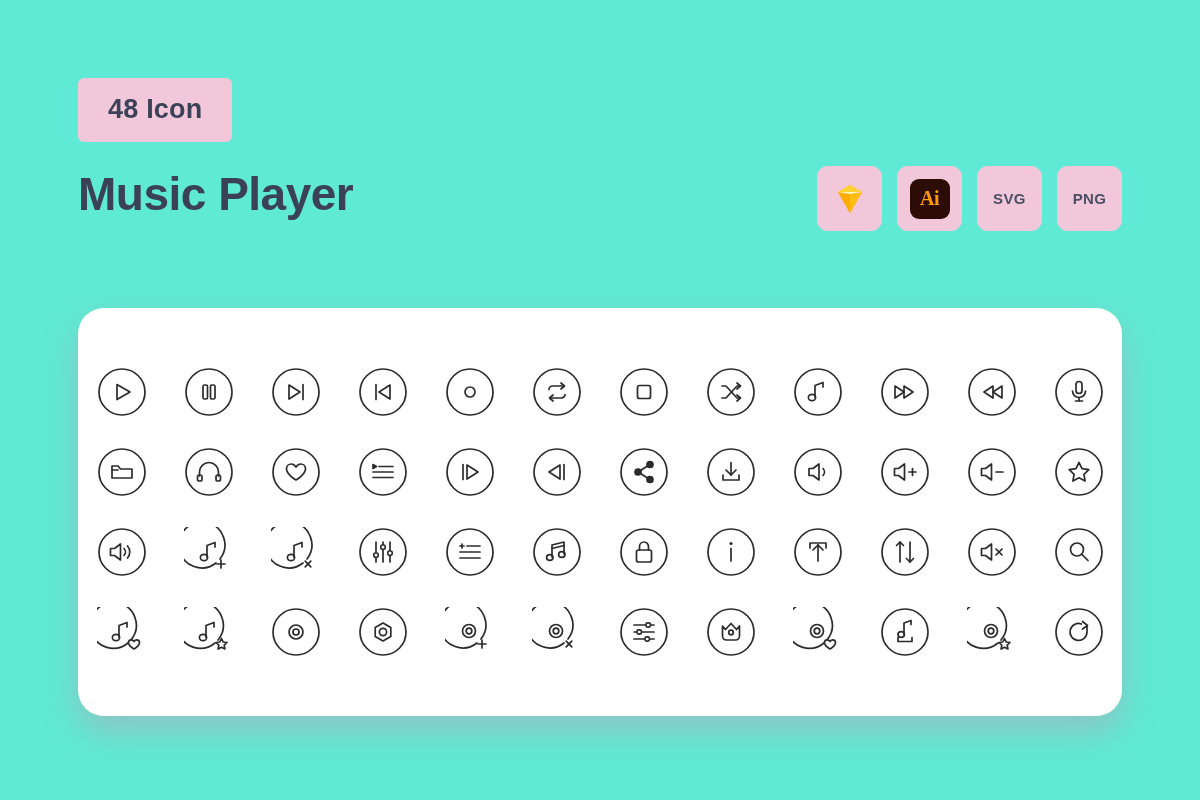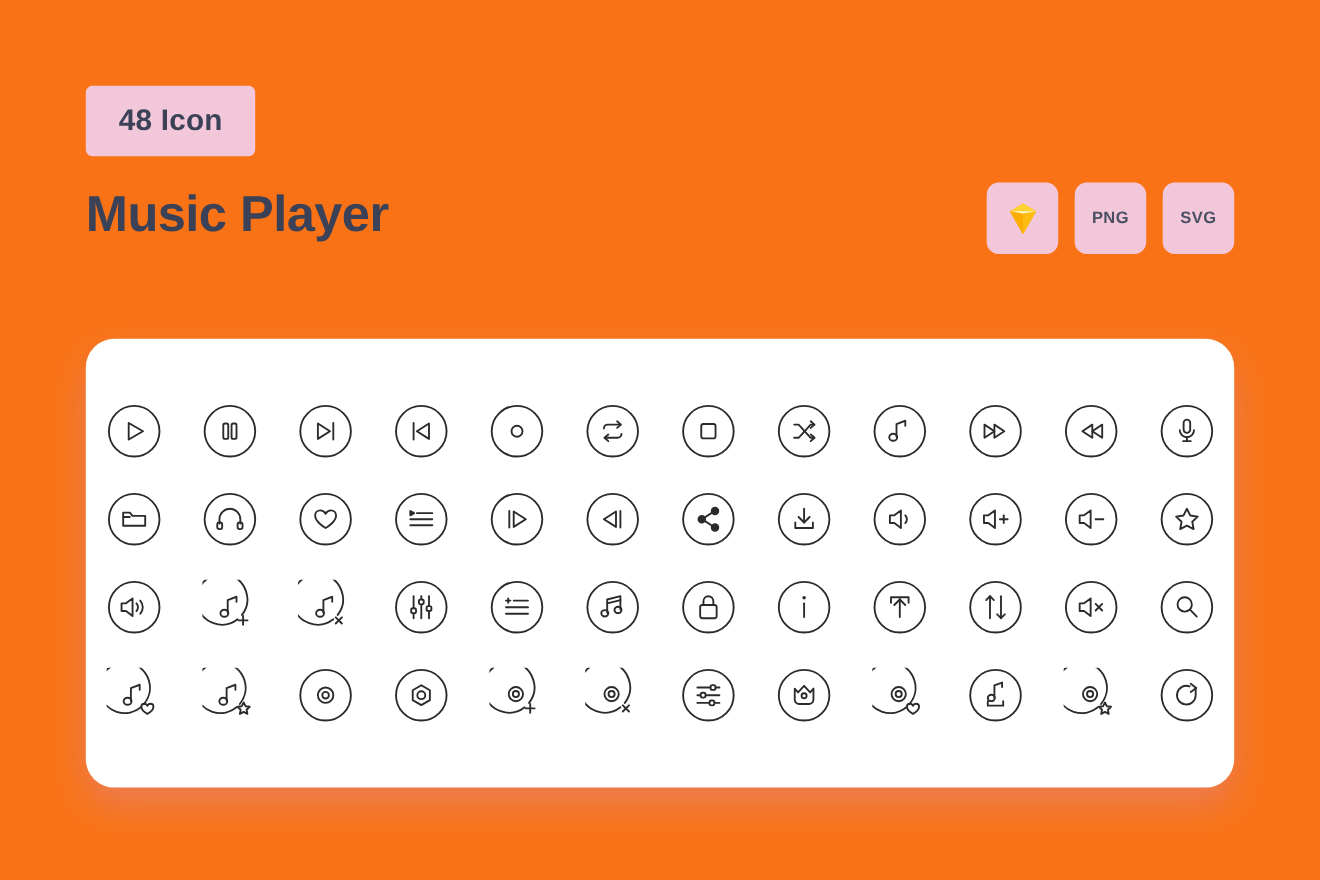--- a/index.html
+++ b/index.html
@@ -5,21 +5,21 @@
   * { box-sizing: border-box; margin: 0; padding: 0; }
   html, body {
     width: 1200px; height: 800px;
     font-family: "Liberation Sans", sans-serif;
     background: #f7e3ec;
     overflow: hidden;
   }
   .page {
     position: relative;
     width: 1200px; height: 800px;
-    background: #f97316;
+    background: #5eead4;
   }
 
   
   .header {
     position: absolute;
     left: 78px; top: 78px;
     width: 1044px;
   }
   .badge-count {
     display: inline-block;
@@ -129,24 +129,29 @@
         <svg width="34" height="32" viewBox="0 0 34 32">
           <path d="M17 2 L5 9 L17 30 L29 9 Z" fill="#fdad00"></path>
           <path d="M17 2 L5 9 L17 11 Z" fill="#fdd231"></path>
           <path d="M17 2 L29 9 L17 11 Z" fill="#fdd231"></path>
           <path d="M5 9 L17 11 L17 30 Z" fill="#fdad00"></path>
           <path d="M29 9 L17 11 L17 30 Z" fill="#febc12"></path>
           <path d="M5 9 L17 11 L29 9 Z" fill="#fef3c5"></path>
         </svg>
       </div>
       <div class="fmt">
-        <span class="fmt-text">PNG</span>
+        <div class="ai-tile">
+          <span class="ai-text">Ai</span>
+        </div>
       </div>
       <div class="fmt">
         <span class="fmt-text">SVG</span>
+      </div>
+      <div class="fmt">
+        <span class="fmt-text">PNG</span>
       </div>
     </div>
   </div>
 
   <div class="card">
     <div class="grid">
 
       <div class="icon-cell">
         <svg width="50" height="50" viewBox="0 0 50 50" fill="none" stroke="#2b2b2b" stroke-width="1.7" stroke-linecap="round" stroke-linejoin="round">
           <circle cx="25" cy="25" r="23"></circle>

